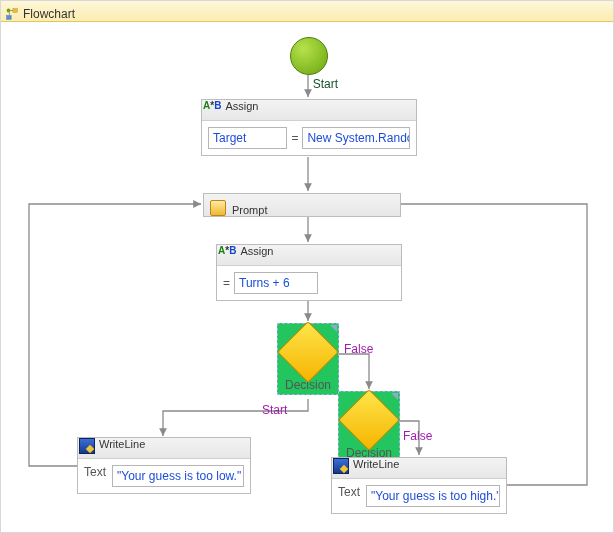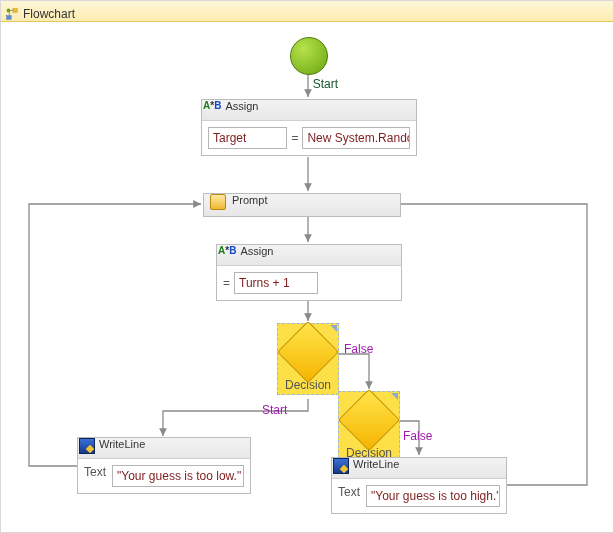--- a/index.html
+++ b/index.html
@@ -8,30 +8,30 @@
   svg.arrows{position:absolute;top:0;left:0;width:614px;height:533px;pointer-events:none}
 
   .node{position:absolute;background:#fff}
   .start-circle{width:36px;height:36px;border-radius:50%;background:radial-gradient(circle at 35% 30%,#b6e24a,#6aa50f);border:1px solid #4c7c0a}
   .start-label{position:absolute;width:60px;text-align:right;color:#14532d}
 
   .activity{border:1px solid #bcbcbc;background:#fff}
   .act-header{height:20px;background:linear-gradient(#f3f3f3,#e7e7e7);border-bottom:1px solid #cfcfcf;display:flex;align-items:flex-start;gap:4px;padding:0 1px}
   .act-title{font-size:11px;color:#333}
   .act-body{padding:6px;display:flex;align-items:center;gap:4px}
-  .field{height:20px;border:1px solid #b5b5b5;background:#fff;padding:0 4px;font-size:12px;color:#7f1d1d;display:flex;align-items:center;min-width:40px;overflow:hidden;white-space:nowrap}
+  .field{height:20px;border:1px solid #b5b5b5;background:#fff;padding:0 4px;font-size:12px;color:#1d4ed8;display:flex;align-items:center;min-width:40px;overflow:hidden;white-space:nowrap}
   .eq{color:#555}
   .prop-row{display:flex;align-items:flex-start;gap:6px;padding:6px}
   .prop-label{color:#555}
 
-  .prompt-bar{height:22px;border:1px solid #bcbcbc;background:linear-gradient(#f3f3f3,#e7e7e7);display:flex;align-items:flex-start;gap:6px;padding:0 6px}
+  .prompt-bar{height:22px;border:1px solid #bcbcbc;background:linear-gradient(#f3f3f3,#e7e7e7);display:flex;align-items:flex-end;gap:6px;padding:0 6px}
 
   .decision{width:62px;position:absolute}
   .diamond{width:42px;height:42px;margin:0 auto;transform:rotate(45deg);background:linear-gradient(135deg,#ffe54a,#f5b400);border:1px solid #c48e00;border-radius:3px}
-  .dec-frame{border:1px dashed #9cb8dc;padding:6px 4px 2px 4px;background:#fde047}
+  .dec-frame{border:1px dashed #9cb8dc;padding:6px 4px 2px 4px;background:#22c55e}
   .dec-label{text-align:center;color:#555;margin-top:4px}
   .branch-label{position:absolute;font-size:12px;color:#a21caf}
 
   .ic-flow{width:14px;height:14px}
   .ic-ab{font-weight:bold;font-size:10px}
   .ic-ab .a{color:#1a7f1a}.ic-ab .b{color:#1446c9}
   .ic-box{width:14px;height:14px;background:linear-gradient(#ffe9a3,#f0b832);border:1px solid #b58a12;border-radius:2px}
   .ic-wl{width:14px;height:14px;background:linear-gradient(#3a6fd8,#163a8a);border:1px solid #0d245a;position:relative}
   .ic-wl::after{content:"";position:absolute;right:1px;bottom:1px;width:6px;height:6px;background:#f4c430;transform:rotate(45deg)}
   .corner{position:absolute;top:2px;right:2px;width:0;height:0;border-left:7px solid transparent;border-top:7px solid #8fa9cf}
@@ -98,21 +98,21 @@
     <span class="act-title">Prompt</span>
   </div>
 
   <div class="node activity" style="left:215px;top:243px;width:184px">
     <div class="act-header">
       <span class="ic-ab"><span class="a">A</span>*<span class="b">B</span></span>
       <span class="act-title">Assign</span>
     </div>
     <div class="act-body">
       <span class="eq">=</span>
-      <div class="field" style="width:74px">Turns + 1</div>
+      <div class="field" style="width:74px">Turns + 6</div>
     </div>
   </div>
 
   <div class="decision" style="left:276px;top:322px">
     <div class="dec-frame">
       <div class="corner"></div>
       <div class="diamond"></div>
       <div class="dec-label">Decision</div>
     </div>
   </div>

